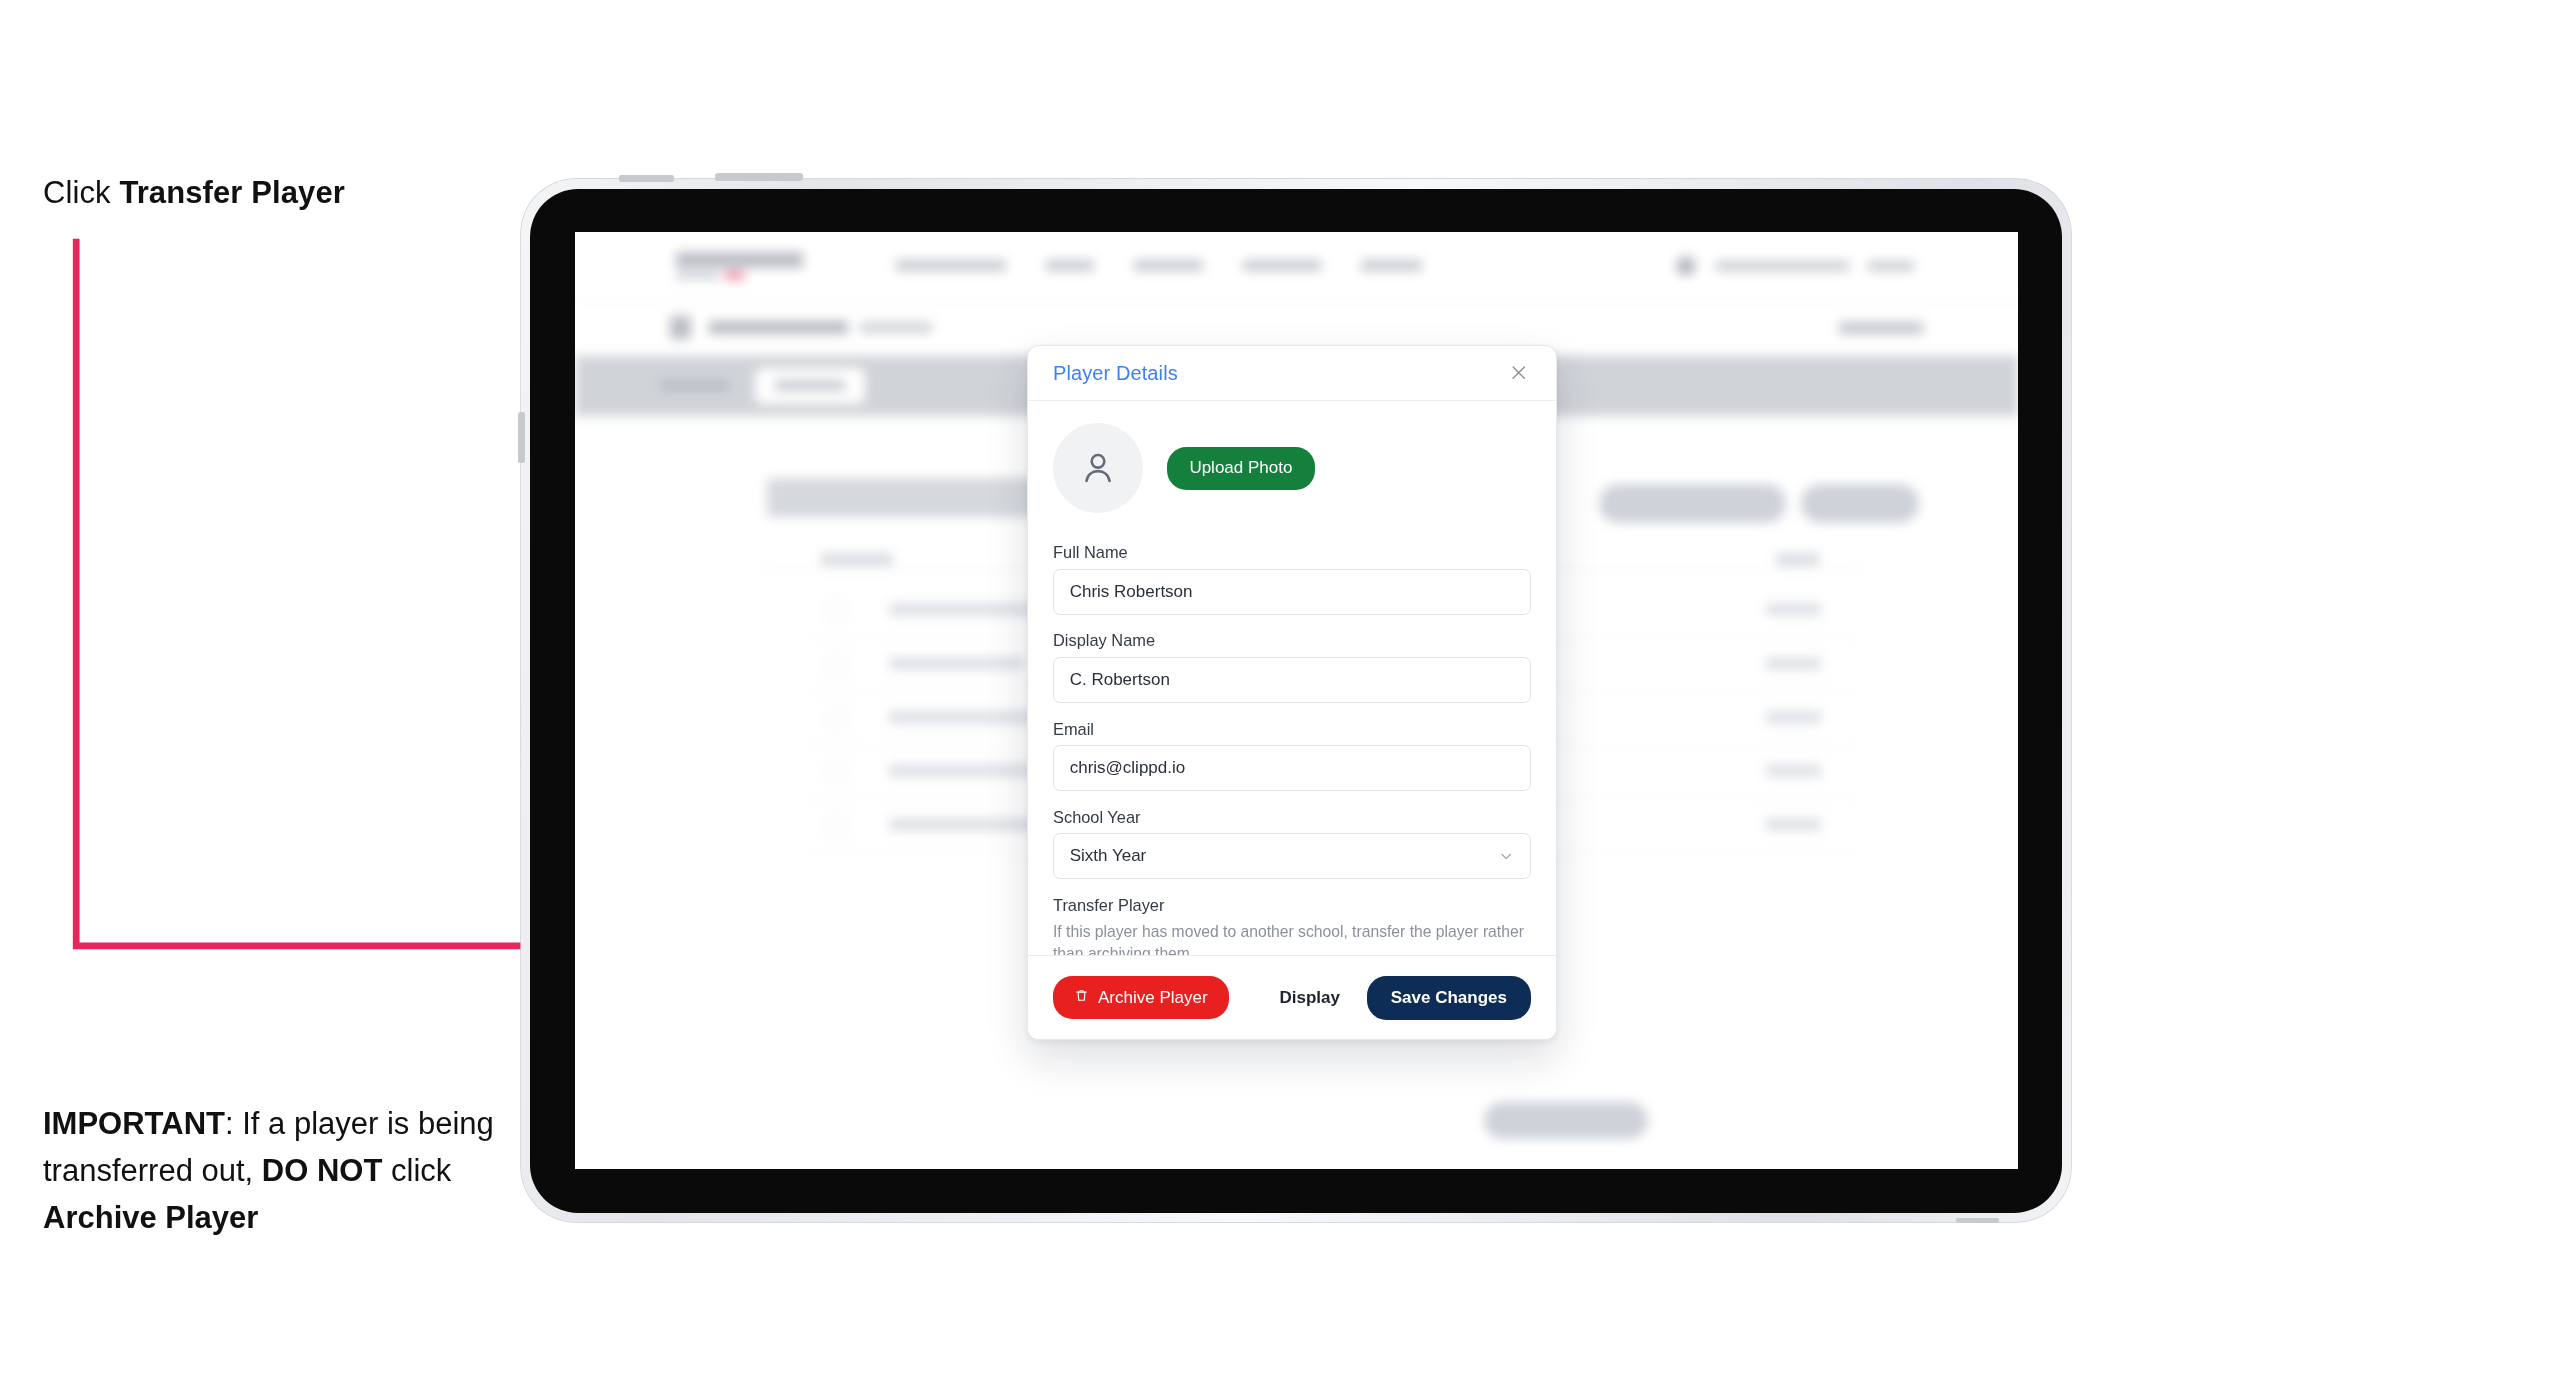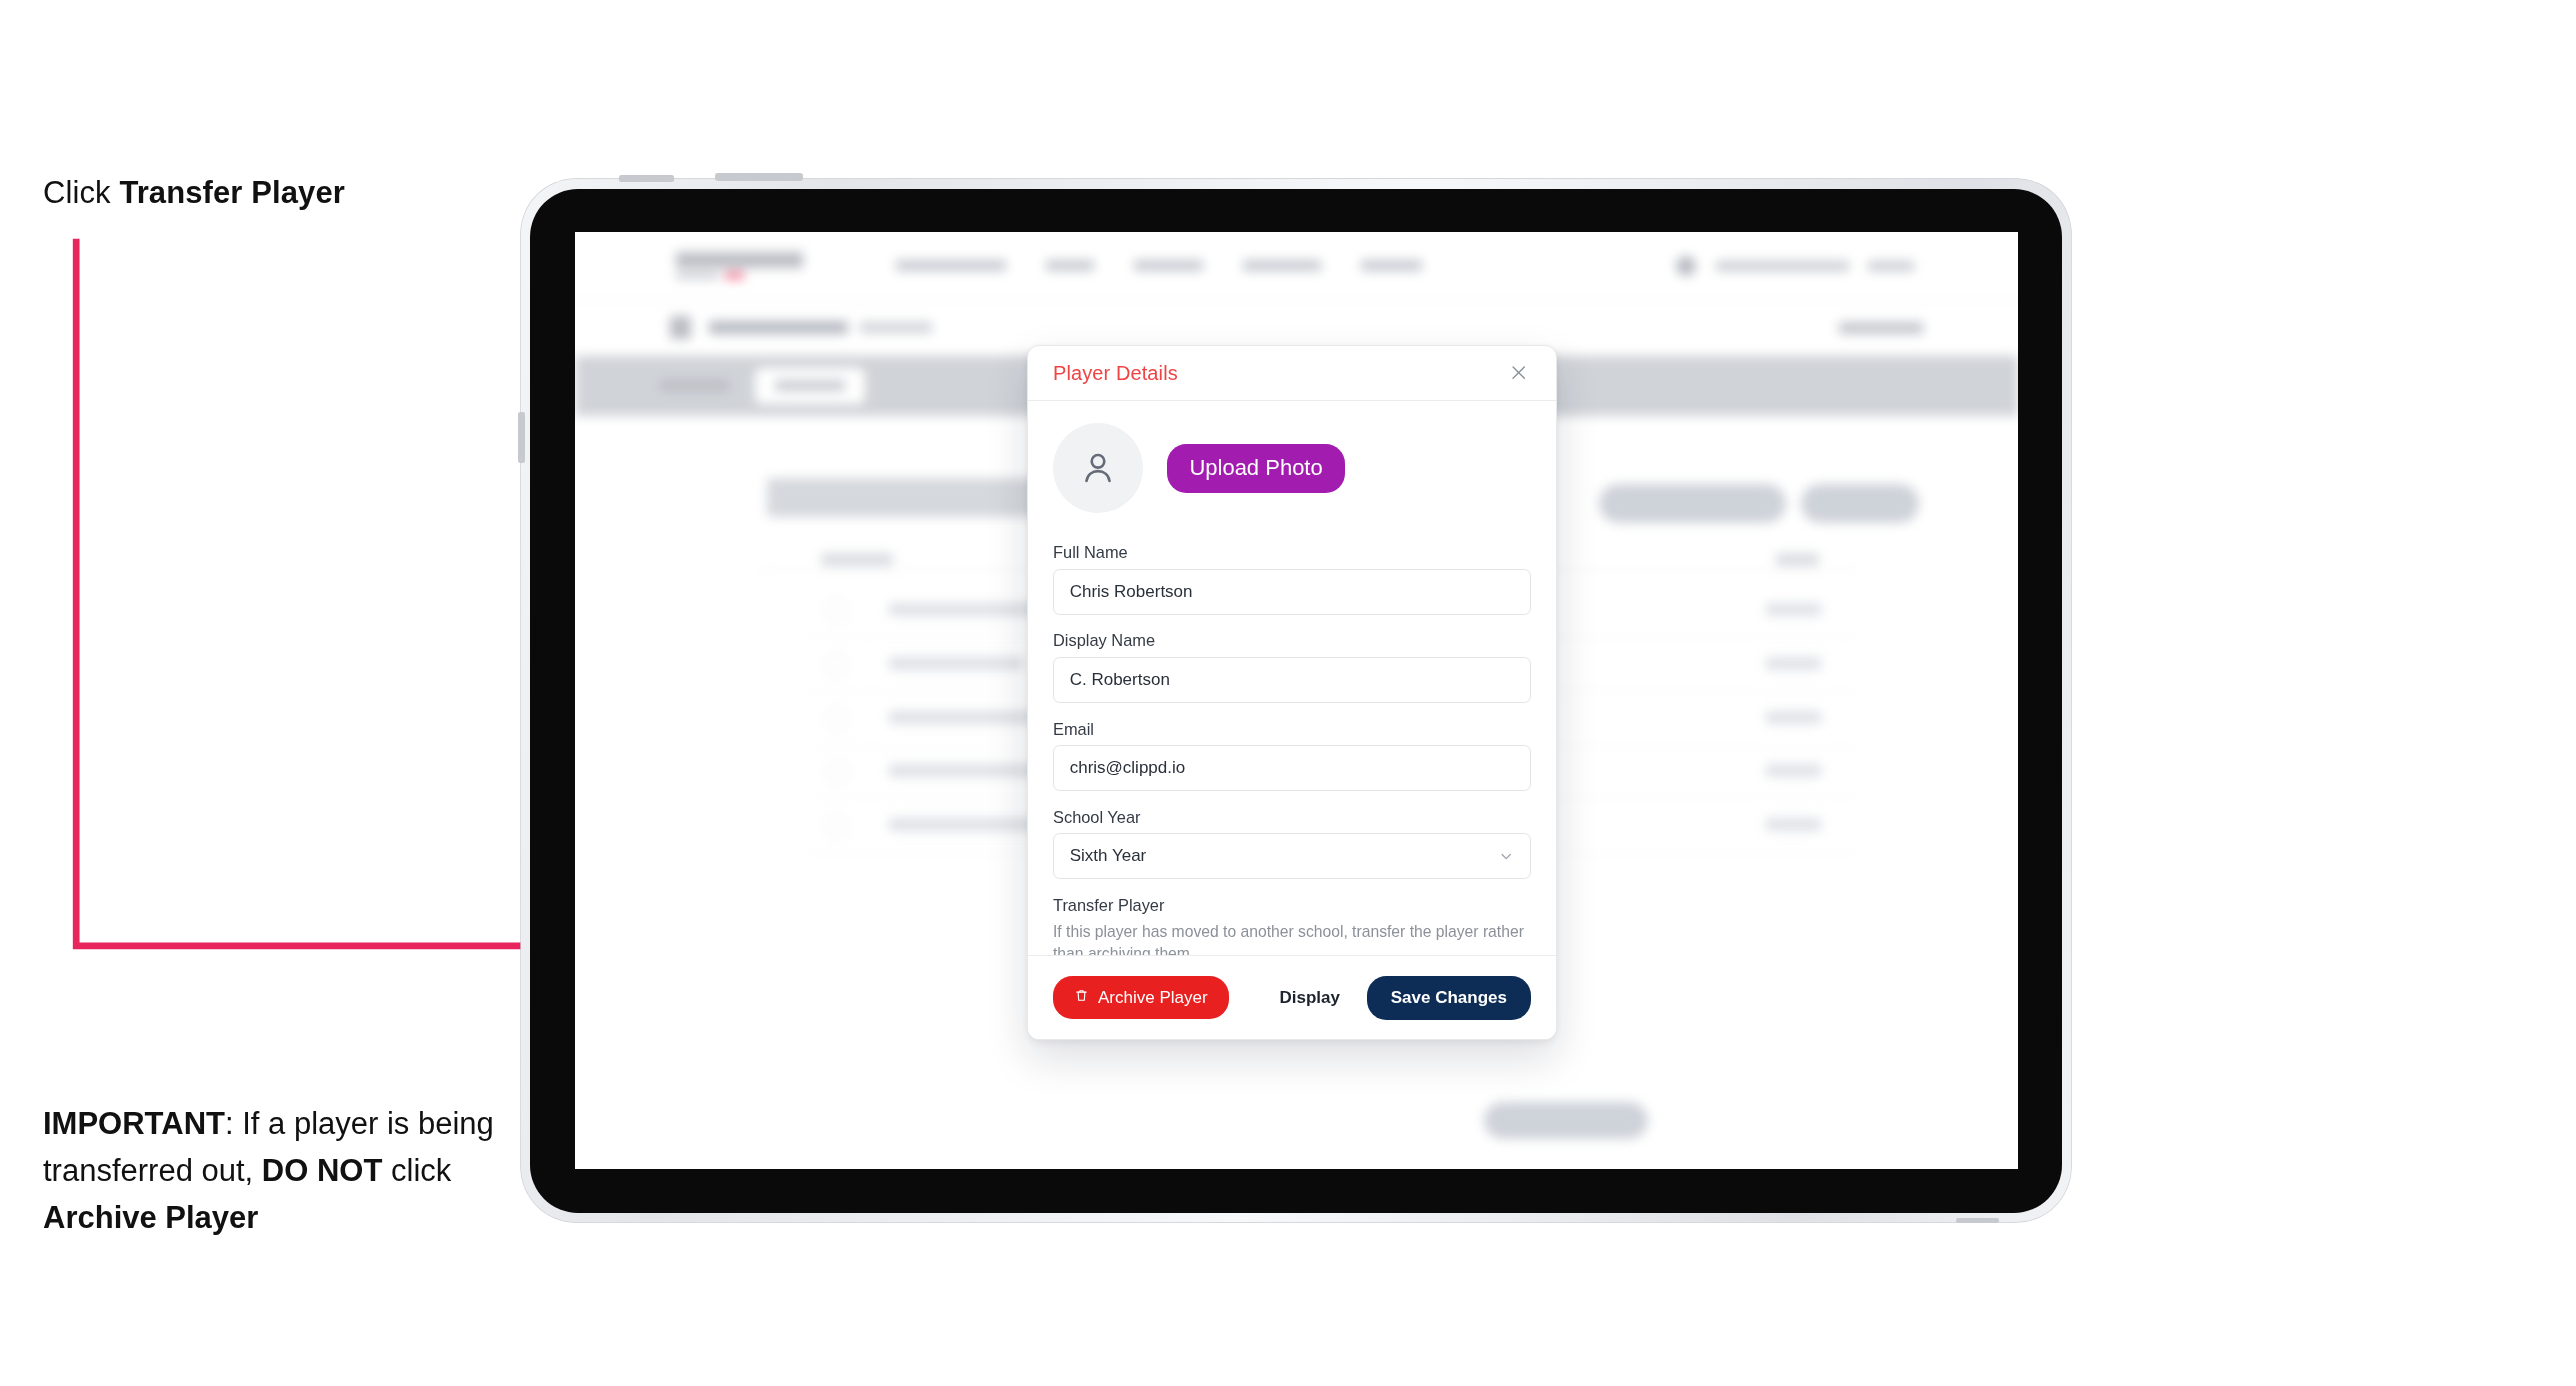--- a/index.html
+++ b/index.html
@@ -129,34 +129,34 @@
   #modal {
     position:absolute; left:1027px; top:345px; width:530px; height:695px;
     background:#ffffff; border:0.7px solid #e7e8ea; border-radius:12px;
     box-shadow: 0 18px 43px rgba(15,23,42,.14), 0 2.2px 7.5px rgba(15,23,42,.06);
     z-index: 10; overflow:hidden;
   }
   .m-head {
     height:55px; display:flex; align-items:center; padding:0 25px;
     border-bottom:0.7px solid #ececee;
   }
-  .m-title { font-size:20px; color:#ef4444; letter-spacing:0.1px; }
+  .m-title { font-size:20px; color:#3b82f6; letter-spacing:0.1px; }
   .m-close {
     margin-left:auto; width:25px; height:25px; display:flex; align-items:center;
     justify-content:center; color:#8a9099; cursor:pointer;
   }
   .m-body { padding: 22.4px 25px 19.4px 25px; height:556px; }
 
   .photo-row { display:flex; align-items:center; gap:24px; margin-bottom:30px; }
   .avatar {
     width:90px; height:90px; border-radius:50%; background:#f1f2f4;
     display:flex; align-items:center; justify-content:center; color:#646c77;
   }
   .upload-btn {
-    background:#a21caf; color:#ffffff; font-size:22px; border:none;
+    background:#15803d; color:#ffffff; font-size:17px; border:none;
     padding:11.2px 22.4px; border-radius:19.4px; cursor:pointer;
     font-family:"Liberation Sans", sans-serif;
   }
 
   .field { margin-bottom:16.4px; }
   .field label { display:block; font-size:16.4px; color:#343b45; margin-bottom:6.7px; }
   .field .inp {
     width:100%; height:46px; border:0.7px solid #e1e3e7; border-radius:6.7px;
     display:flex; align-items:center; padding:0 15.7px;
     font-size:17px; color:#2a3039; background:#fff;

